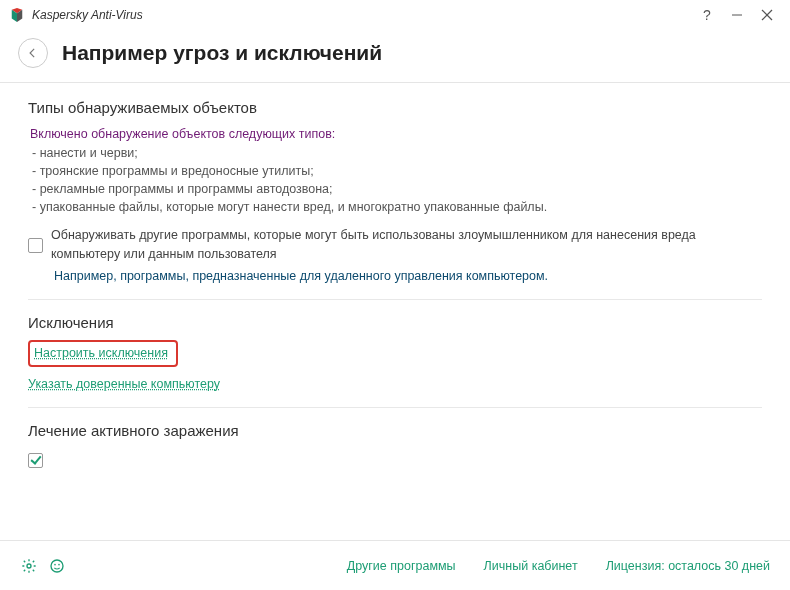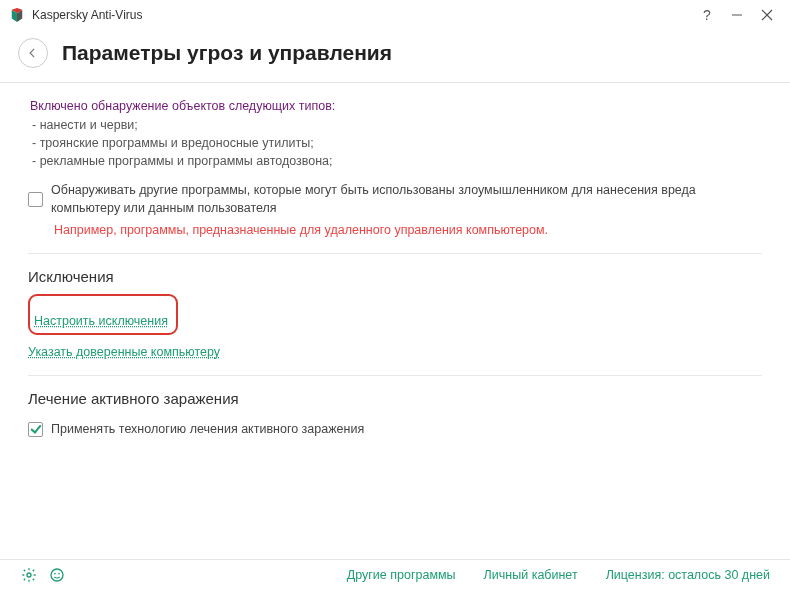--- a/index.html
+++ b/index.html
@@ -1,37 +1,37 @@
 <!DOCTYPE html>
 <html><head>
 <meta charset="utf-8">
 <style>
   * { box-sizing: border-box; margin: 0; padding: 0; }
   body { font-family: "Segoe UI", Tahoma, sans-serif; background: #fff; width: 790px; height: 590px; overflow: hidden; color: #333; }
   .titlebar { height: 30px; display: flex; align-items: center; padding: 0 8px 0 10px; border-bottom: none; }
   .titlebar .logo { width: 14px; height: 14px; margin-right: 8px; }
-  .titlebar .title { font-size: 12px; color: #333; flex: 1; }
+  .titlebar .title { font-size: 12px; color: #333; flex: 1; font-style: italic; }
   .titlebar .win-btn { width: 30px; height: 30px; display: flex; align-items: center; justify-content: center; color: #555; font-size: 14px; cursor: default; }
   .header { display: flex; align-items: center; padding: 8px 18px 14px 18px; border-bottom: 1px solid #e5e5e5; }
   .back-btn { width: 30px; height: 30px; border: 1px solid #ccc; border-radius: 50%; display: flex; align-items: center; justify-content: center; margin-right: 14px; cursor: pointer; background:#fff;}
   .back-btn svg { width: 14px; height: 14px; }
   .page-title { font-size: 21px; font-weight: 600; color: #222; }
   .content { padding: 14px 28px 10px 28px; height: calc(590px - 30px - 60px - 38px); overflow: hidden; font-size: 12.5px; color: #444; line-height: 1.45; }
   .section-title { font-size: 15px; color: #333; margin-bottom: 6px; }
   .indent { margin-left: 2px; }
   .sub { font-size: 12.5px; color: #701a75; margin-bottom: 1px;}
   .list-item { font-size: 12.5px; color: #555; margin-left: 4px; }
   .check-row { display: flex; align-items: center; margin-top: 10px; }
   .check-row input[type=checkbox] { width: 15px; height: 15px; margin-top: 1px; margin-right: 8px; flex-shrink: 0; }
   .check-label { font-size: 12.5px; color: #444; }
-  .example { font-size: 12.5px; color: #ef4444; margin-left: 26px; margin-top: 4px; }
+  .example { font-size: 12.5px; color: #0c4a6e; margin-left: 26px; margin-top: 4px; }
   .divider { border: none; border-top: 1px solid #e8e8e8; margin: 14px 0 12px 0; }
   .link { color: #1d9d74; text-decoration: underline dotted; font-size: 12.5px; display: inline-block; cursor: pointer; }
-  .highlight-box { display: inline-block; border: 2px solid #d9372f; border-radius: 9px; padding: 16px 8px 3px 4px; margin-bottom: 6px; }
-  .footer { position: absolute; bottom: 0; left: 0; right: 0; height: 31px; border-top: 1px solid #e5e5e5; display: flex; align-items: center; padding: 0 20px; }
+  .highlight-box { display: inline-block; border: 2px solid #d9372f; border-radius: 4px; padding: 2px 8px 3px 4px; margin-bottom: 6px; }
+  .footer { position: absolute; bottom: 0; left: 0; right: 0; height: 50px; border-top: 1px solid #e5e5e5; display: flex; align-items: center; padding: 0 20px; }
   .footer .foot-icon { width: 18px; height: 18px; margin-right: 10px; display: flex; align-items:center; justify-content:center; cursor:pointer;}
   .footer .spacer { flex: 1; }
   .footer .foot-link { color: #1d9d74; font-size: 12.5px; margin-left: 28px; cursor: pointer; }
   .checkbox-custom { appearance: none; width: 15px; height: 15px; border: 1px solid #999; border-radius: 2px; background: #fff; position: relative; cursor: pointer; }
   .checkbox-custom:checked::after { content: ""; position: absolute; left: 4px; top: 0px; width: 4px; height: 8px; border: solid #1d9d74; border-width: 0 2px 2px 0; transform: rotate(40deg); }
 </style>
 </head>
 <body>
 
 <div class="titlebar">
@@ -56,29 +56,31 @@
       </svg>
     </span>
 </div>
 
 <div class="header">
   <div class="back-btn">
     <svg viewBox="0 0 24 24">
         <path fill="none" stroke="#777" stroke-width="2" d="M14 5 L7 12 L14 19"></path>
       </svg>
   </div>
-  <div class="page-title">Параметры угроз и управления</div>
+  <div class="page-title">Например угроз и исключений</div>
 </div>
 
 <div class="content">
 
+  <div class="section-title">Типы обнаруживаемых объектов</div>
   <div class="sub indent">Включено обнаружение объектов следующих типов:</div>
   <div class="list-item">- нанести и черви;</div>
   <div class="list-item">- троянские программы и вредоносные утилиты;</div>
   <div class="list-item">- рекламные программы и программы автодозвона;</div>
+  <div class="list-item">- упакованные файлы, которые могут нанести вред, и многократно упакованные файлы.</div>
 
   <div class="check-row">
     <input type="checkbox" class="checkbox-custom" style="">
     <span class="check-label">Обнаруживать другие программы, которые могут быть использованы злоумышленником для нанесения вреда компьютеру или данным пользователя</span>
   </div>
   <div class="example">Например, программы, предназначенные для удаленного управления компьютером.</div>
 
   <hr class="divider">
 
   <div class="section-title">Исключения</div>
@@ -90,21 +92,20 @@
   <div style="margin-top:2px;">
     <span class="link">Указать доверенные компьютеру</span>
   </div>
 
   <hr class="divider">
 
   <div class="section-title">Лечение активного заражения</div>
 
   <div class="check-row">
     <input type="checkbox" class="checkbox-custom" checked="" style="">
-    <span class="check-label">Применять технологию лечения активного заражения</span>
   </div>
 
 </div>
 
 <div class="footer">
   <span class="foot-icon">
     <svg width="16" height="16" viewBox="0 0 24 24">
         <circle cx="12" cy="12" r="3" fill="none" stroke="#1d9d74" stroke-width="2"></circle>
         <path fill="none" stroke="#1d9d74" stroke-width="2" d="M12 2v3M12 19v3M4.2 4.2l2.1 2.1M17.7 17.7l2.1 2.1M2 12h3M19 12h3M4.2 19.8l2.1-2.1M17.7 6.3l2.1-2.1"></path>
       </svg>

